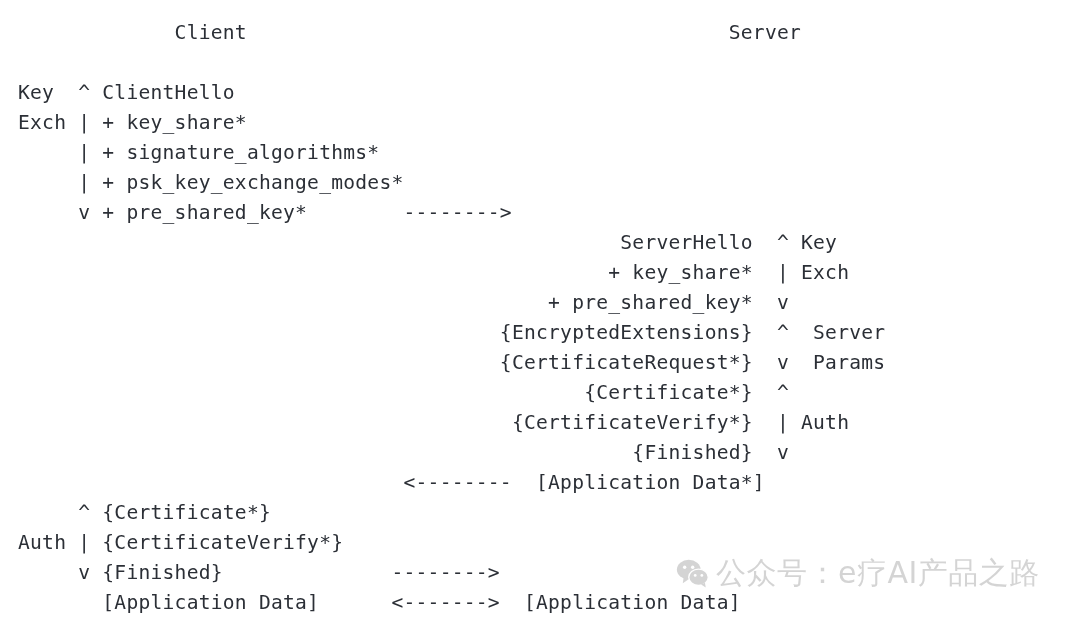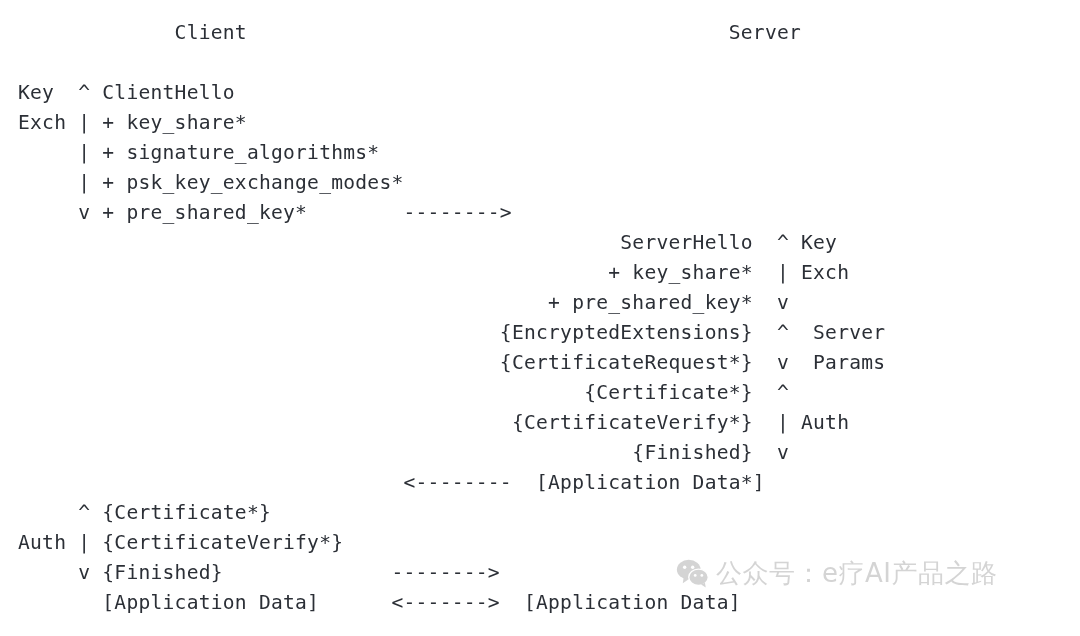--- a/index.html
+++ b/index.html
@@ -50,21 +50,21 @@
     opacity: 0.42;
   }
   #watermark .wm-logo {
     width: 34px;
     height: 30px;
     flex: none;
     display: block;
   }
   #watermark .wm-text {
     font-family: "DejaVu Sans", sans-serif;
-    font-size: 26px;
+    font-size: 30px;
     line-height: 30px;
     color: #9a9a9a;
     white-space: nowrap;
     letter-spacing: 0.5px;
   }
 </style>
 </head>
 <body>
 
 <div id="diagram">

